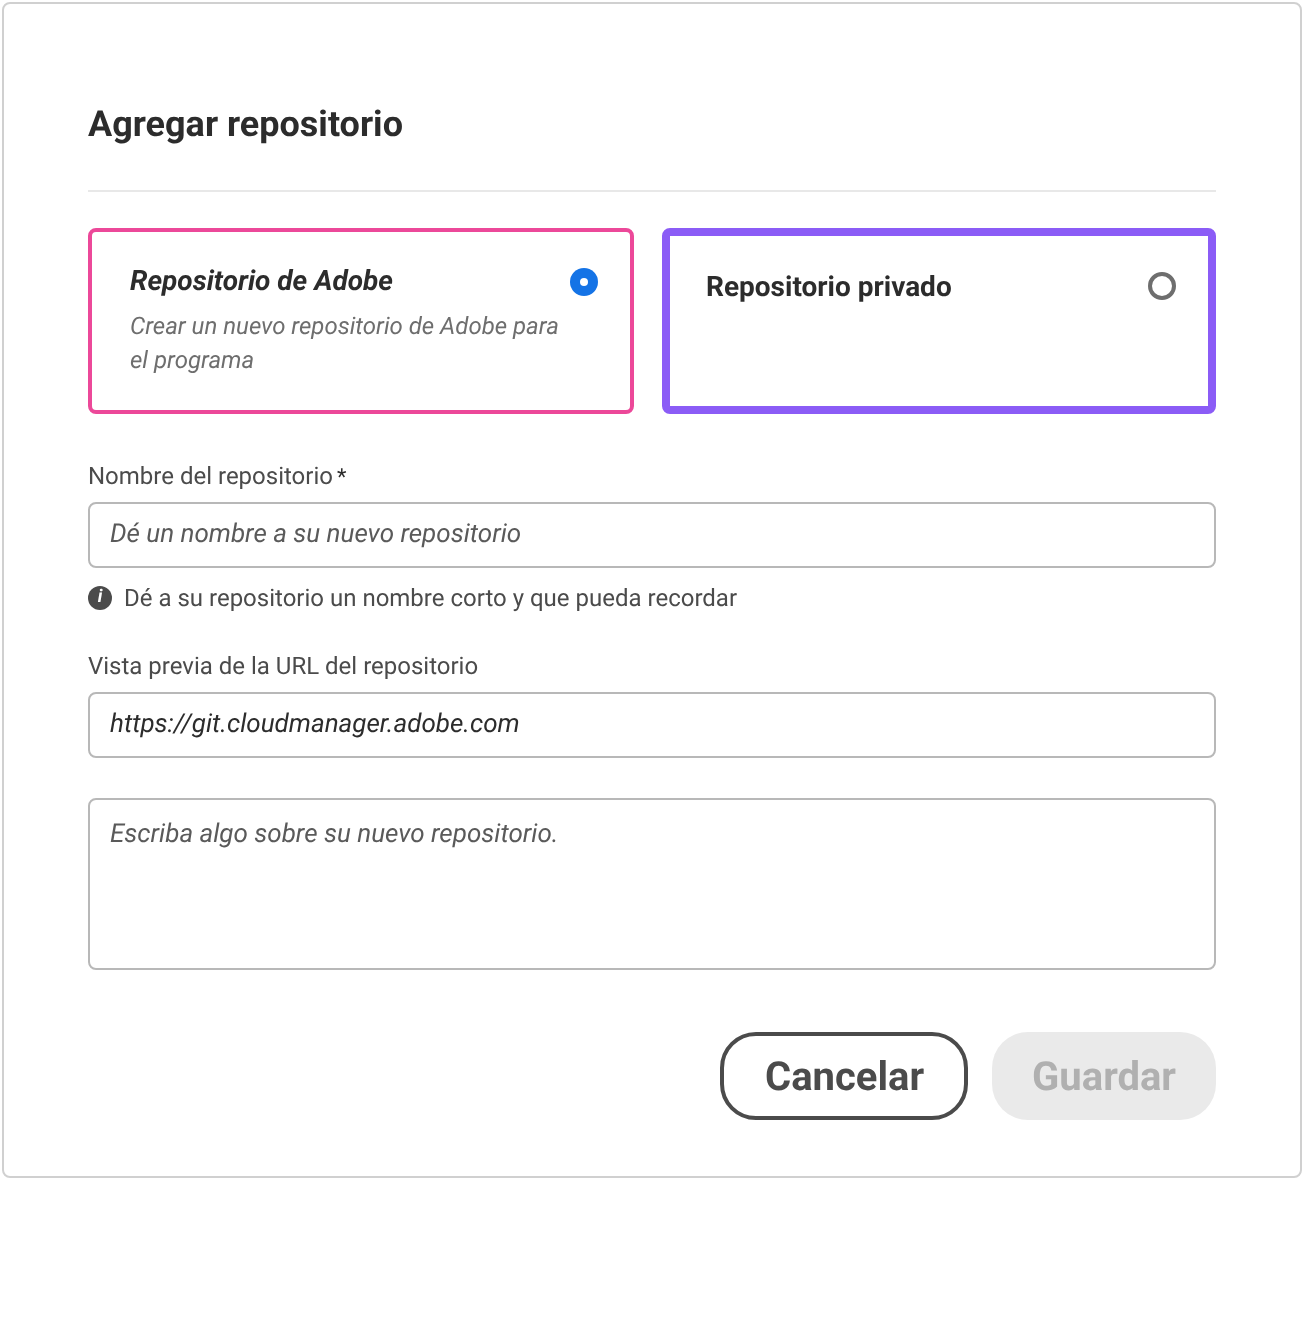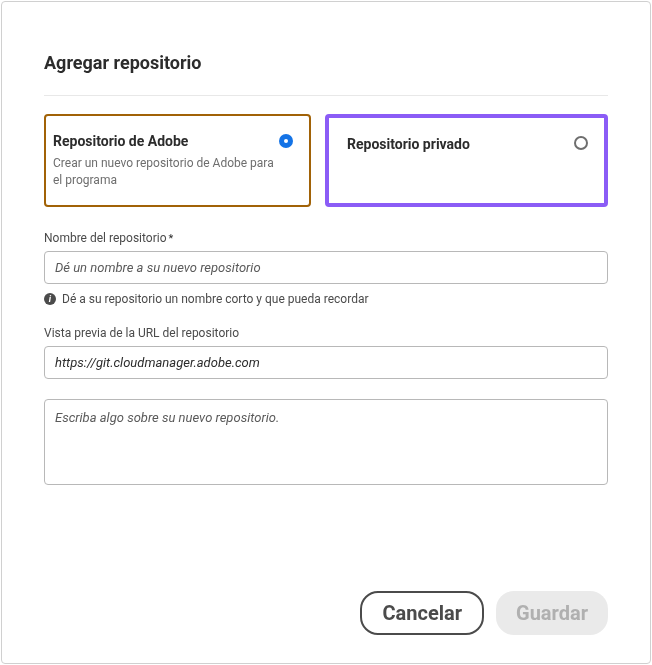--- a/index.html
+++ b/index.html
@@ -10,21 +10,21 @@
     body {
       font-family: -apple-system, BlinkMacSystemFont, "Segoe UI", Roboto, Arial, sans-serif;
       background: #fff;
       width: 652px;
       height: 665px;
     }
     .dialog {
       border: 1px solid #d0d0d0;
       border-radius: 4px;
       width: 650px;
-      height: 663px;
+      height: 588px;
       margin: 1px;
       padding: 50px 42px 28px 42px;
       position: relative;
       display: flex;
       flex-direction: column;
     }
     .dialog-title {
       font-size: 18px;
       font-weight: 700;
       color: #2c2c2c;
@@ -42,22 +42,23 @@
     }
     .option-card {
       flex: 1;
       border: 4px solid #8b5cf6;
       border-radius: 4px;
       padding: 18px 18px 20px 18px;
       position: relative;
       cursor: pointer;
     }
     .option-card.selected {
-      border: 2px solid #a16207;
-      padding: 17px 17px 15px 7px;
+      border: 2px solid #ec4899;
+      padding: 17px 17px 15px 19px;
+      font-style: italic;
     }
     .option-title {
       font-size: 14px;
       font-weight: 700;
       color: #2c2c2c;
       margin-bottom: 6px;
     }
     .option-desc {
       font-size: 12px;
       color: #6e6e6e;

